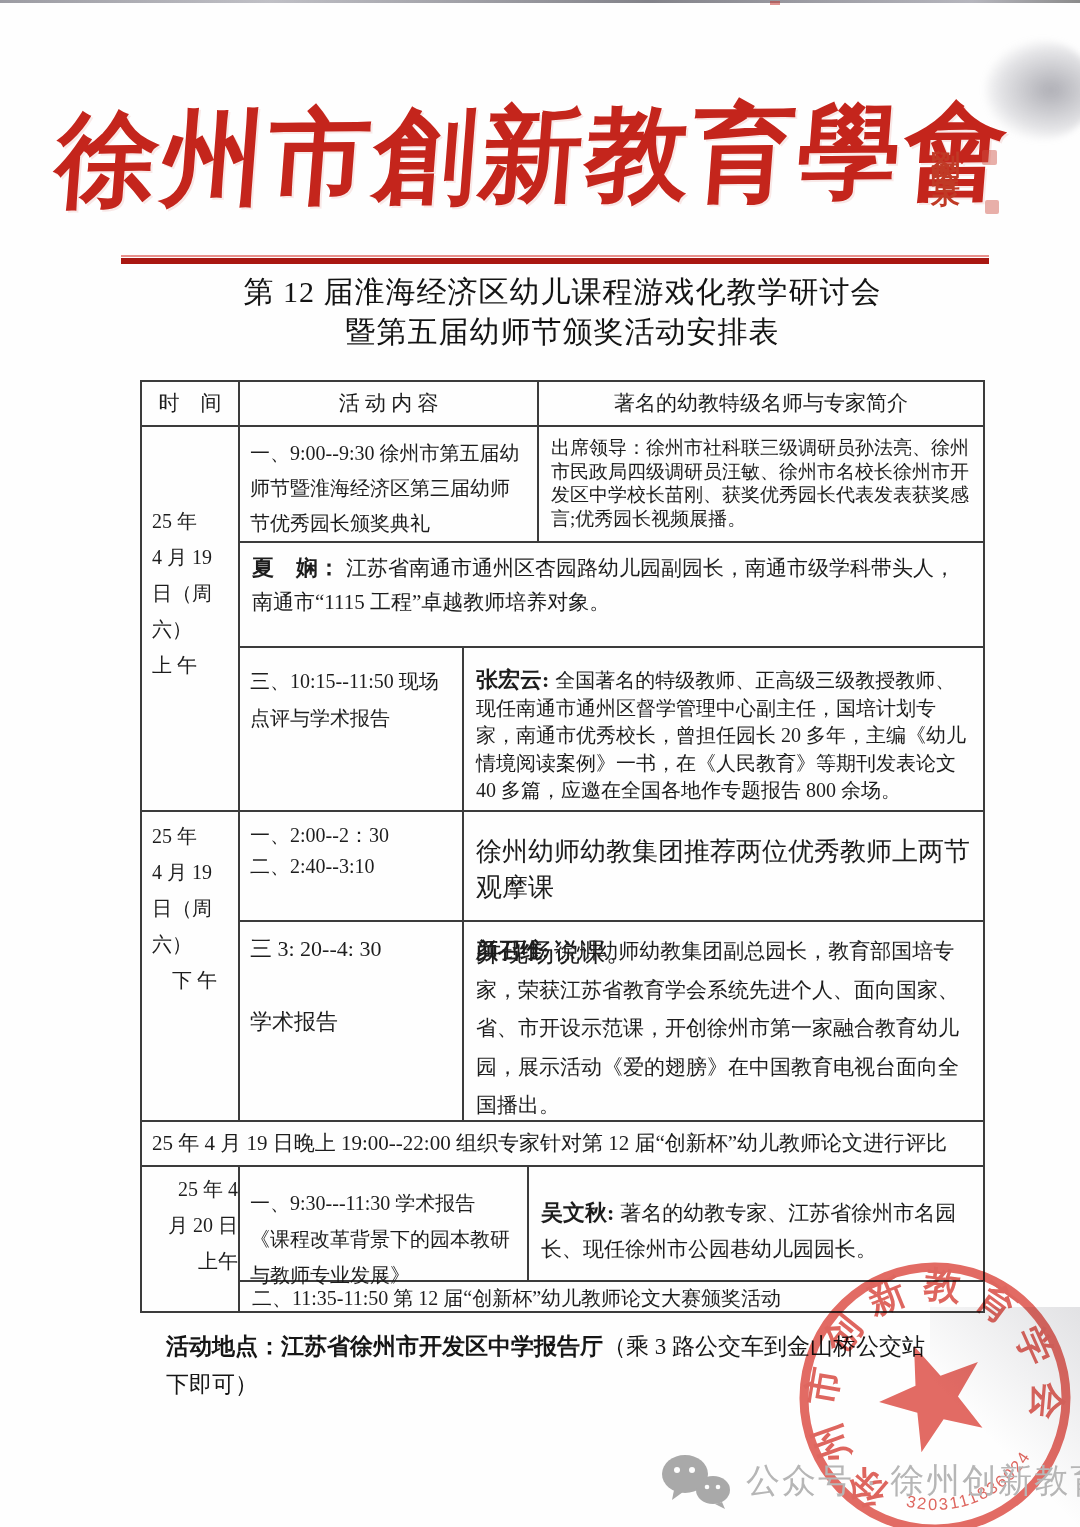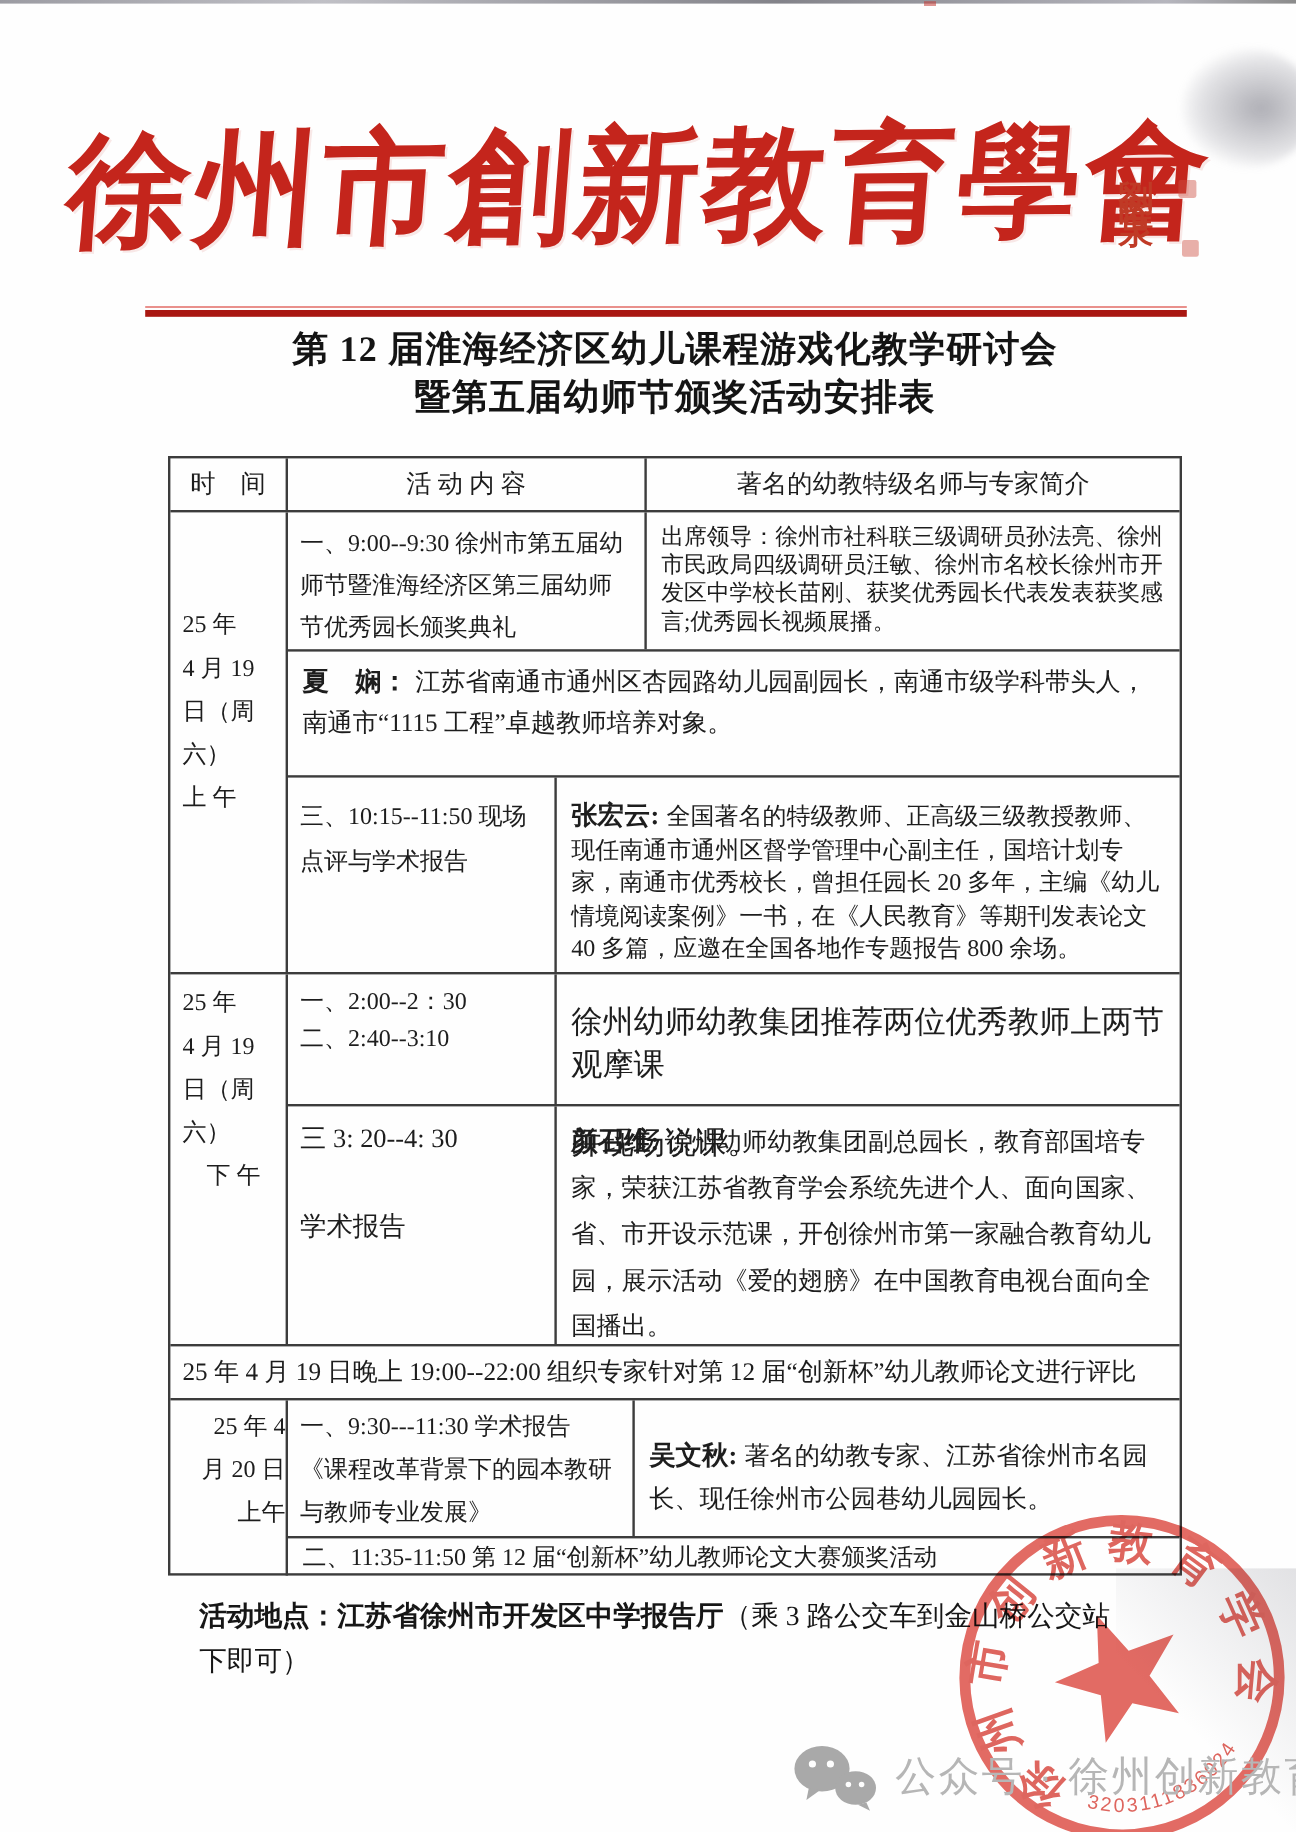--- a/index.html
+++ b/index.html
@@ -24,21 +24,21 @@
     text-shadow:2px 2px 0 rgba(196,37,28,.10);}
   .signature{position:absolute;left:926px;top:126px;writing-mode:vertical-rl;
     font-size:29px;color:#c03a26;font-weight:600;letter-spacing:14px;}
   .sig-seal{position:absolute;background:#cf5043;opacity:.45;filter:blur(.6px);border-radius:2px;}
   .sig-seal.s1{left:982px;top:150px;width:15px;height:15px;}
   .sig-seal.s2{left:985px;top:200px;width:14px;height:14px;}
   .red-divider{position:absolute;left:121px;top:255px;width:868px;height:9px;
     background:linear-gradient(180deg,#e9908c 0 2px,#fdfdfd 2px 3px,#a91711 3px 100%);}
   
   .doc-title{position:absolute;left:140px;top:272px;width:845px;text-align:center;
-    font-weight:700;font-size:30px;line-height:40px;color:#141414;letter-spacing:1px;}
+    font-weight:400;font-size:30px;line-height:40px;color:#141414;letter-spacing:1px;}
   
   .schedule{position:absolute;left:140px;top:380px;width:845px;height:933px;
     border:2px solid #3c3c3c;box-sizing:border-box;font-size:20px;line-height:1.4;}
   .schedule *{box-sizing:border-box;}
   .row{display:flex;width:100%;}
   .br{border-right:2px solid #3c3c3c;}
   .bb{border-bottom:2px solid #3c3c3c;}
   .hdr{height:45px;}
   .hdr .cell{display:flex;align-items:center;justify-content:center;font-size:21px;}
   .c-time{width:98px;flex:none;}
@@ -55,21 +55,21 @@
   .r1{height:116px;}  .r2{height:105px;}  .r3{height:162px;}
   .r4{height:110px;justify-content:flex-end;}  .r5{height:198px;}
   .r6{height:115px;}  .r7{height:31px;}
   .act{padding:9px 8px 0 10px;}
   .r1 .act{line-height:35px;}
   .r2 .act{line-height:37px;padding-top:12px;}
   .r3 .act{line-height:37px;padding-top:15px;}
   .r4 .act{line-height:31px;padding-top:8px;}
   .r5 .act{font-size:22px;padding-top:12px;}
   .r5 .act .l2{margin-top:42px;}
-  .r6 .act{line-height:36px;padding-top:4px;}
+  .r6 .act{line-height:36px;padding-top:18px;}
   .det{padding:8px 10px 0 12px;}
   .r1 .det{font-size:19px;line-height:23.5px;padding-top:9px;}
   .r2 .det{font-size:21px;line-height:34px;}
   .r3 .det{font-size:20px;line-height:27.5px;padding-top:18px;}
   .r4 .det{font-size:26px;}
   .r4 .det .p1{margin-top:14px;}
   .r4 .det .p2{margin-top:28px;}
   .r5 .det{font-size:21px;line-height:38.5px;padding-top:10px;}
   .r6 .det{font-size:21px;line-height:36px;padding-top:28px;}
   .pname{font-weight:700;font-size:22px;margin-right:6px;}

